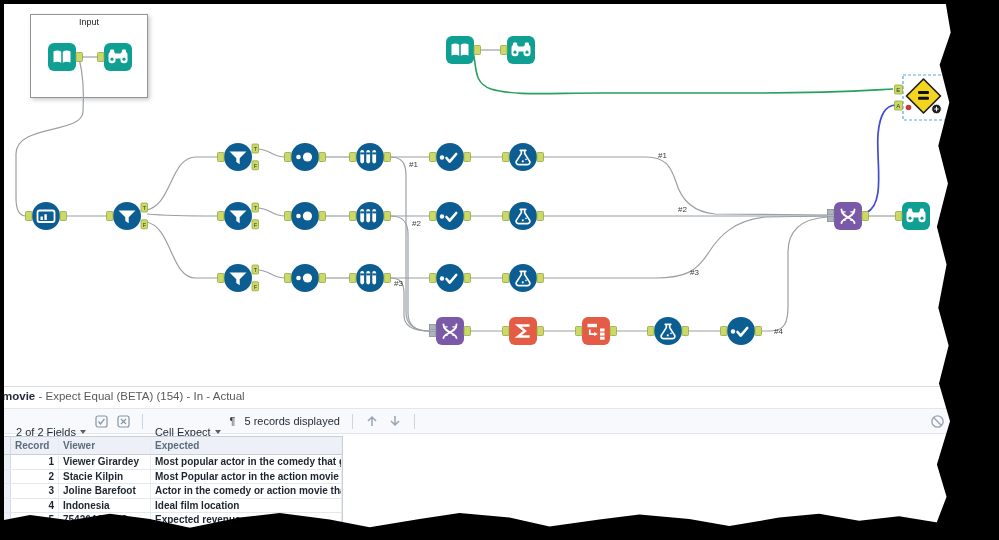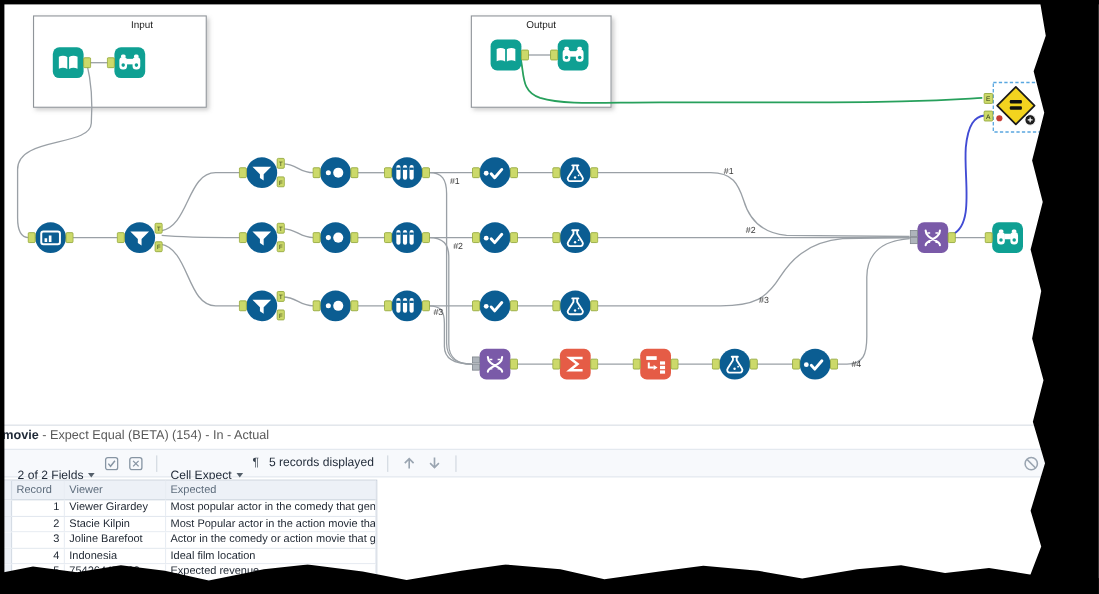--- a/index.html
+++ b/index.html
@@ -32,44 +32,41 @@
   .tb-sep{width:1px;height:15px;background:#cfd6de;margin:0 3px;}
   .tb-icon{display:flex;align-items:center;cursor:pointer;}
   .pilcrow{color:#39434f;font-size:11px;cursor:pointer;}
   #tb-right{position:absolute;left:930px;top:408px;height:26px;display:flex;align-items:center;gap:12px;}
   
   #results-table{position:absolute;left:2px;top:436px;width:339px;border:1px solid #c7cfd9;
         font-size:10px;background:#fff;z-index:1;}
   .thead,.trow{display:grid;grid-template-columns:8px 48px 92px 1fr;}
   .thead{background:#edf1f7;color:#5d6c7c;height:17px;line-height:17px;border-bottom:1px solid #c7cfd9;}
   .trow{height:13.5px;line-height:13.5px;border-bottom:1px solid #e3e8ef;background:#fff;color:#1d2530;}
-  .cell{overflow:hidden;white-space:nowrap;padding:0 0 0 4px;border-right:1px solid #e8edf3;}
+  .cell{overflow:hidden;white-space:nowrap;padding:0 0 0 4px;border-right:1px solid #e8edf3;font-weight:bold;}
   .cell.gutter{padding:0;background:#edf1f7;border-right:1px solid #d5dce5;}
   .cell.rec{text-align:right;padding:0 4px 0 0;}
   
   .torn{position:absolute;background:#000;z-index:9;pointer-events:none;}
   #torn-top{left:0;top:0;width:999px;height:4px;}
   #torn-left{left:0;top:0;width:3.5px;height:540px;}
   #torn-right{left:930px;top:0;width:69px;height:540px;
     clip-path:polygon(100% 0,22% 0,30% 6%,14% 12%,28% 19%,12% 27%,26% 34%,10% 42%,24% 49%,12% 57%,27% 64%,13% 71%,29% 78%,10% 86%,24% 92%,0 100%,100% 100%);}
   #torn-bottom{left:0;top:508px;width:999px;height:32px;
     clip-path:polygon(0 100%,0 40%,3% 22%,7% 38%,11% 18%,15% 34%,19% 62%,24% 30%,28% 16%,33% 36%,37% 60%,42% 34%,46% 16%,51% 30%,55% 58%,60% 36%,64% 20%,69% 34%,73% 56%,78% 30%,82% 18%,86% 40%,90% 26%,94% 46%,97% 30%,100% 55%,100% 100%);}
 </style>
 </head>
 <body>
 
 <div id="stage">
 
   <div id="canvas">
 
-    <div class="container-box" style="left:30px;top:14px;width:116px;height:82px;padding-left:40px;">
+    <div class="container-box" style="left:30px;top:14px;width:116px;height:82px;">
       <span class="cap">Input</span>
-    </div>
-    <div class="container-box" style="left:428px;top:14px;width:126px;height:82px;">
-      <span class="cap">Output</span>
     </div>
 
     <svg id="wires" width="999" height="386" viewBox="0 0 999 386">
       <g>
         <path class="wire" d="M78,57 L99,57"></path>
         <path class="wire" d="M474,50 L502,50"></path>
         <path class="wire" d="M79,58 C83,74 84,96 83,112 C82,134 16,124 16,154 L16,198 C16,211 20,216 26,216"></path>
         <path class="wire" d="M65,216 L107,216"></path>
         <path class="wire" d="M146,210 C172,206 170,157 196,157 L218,157"></path>
         <path class="wire" d="M147,214 C168,216 196,216 218,216"></path>

